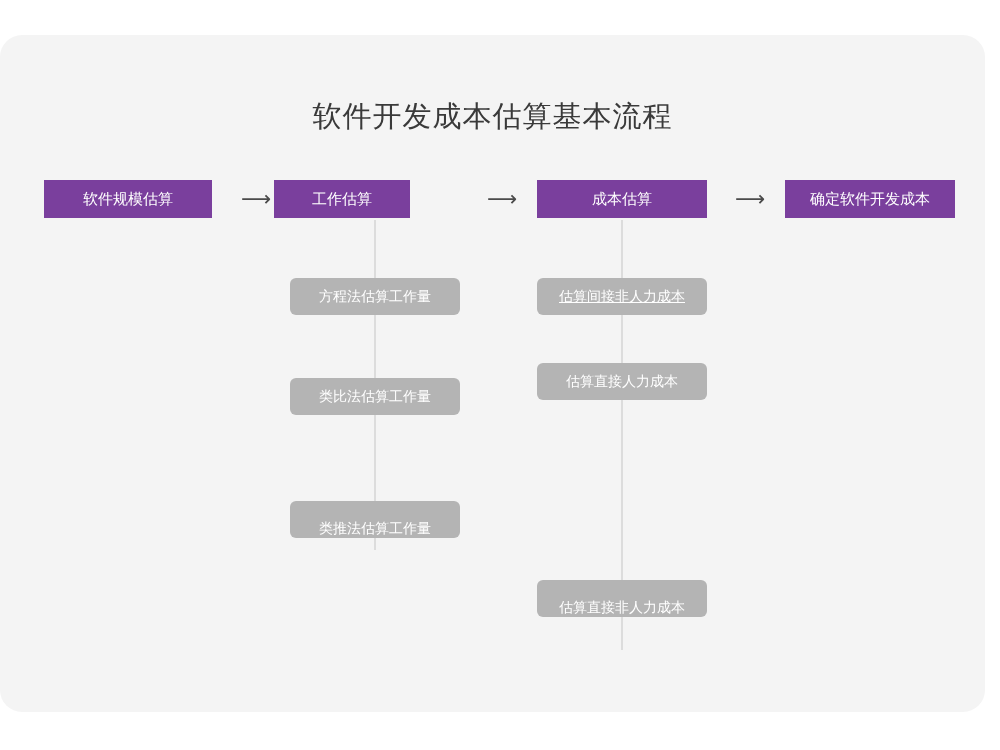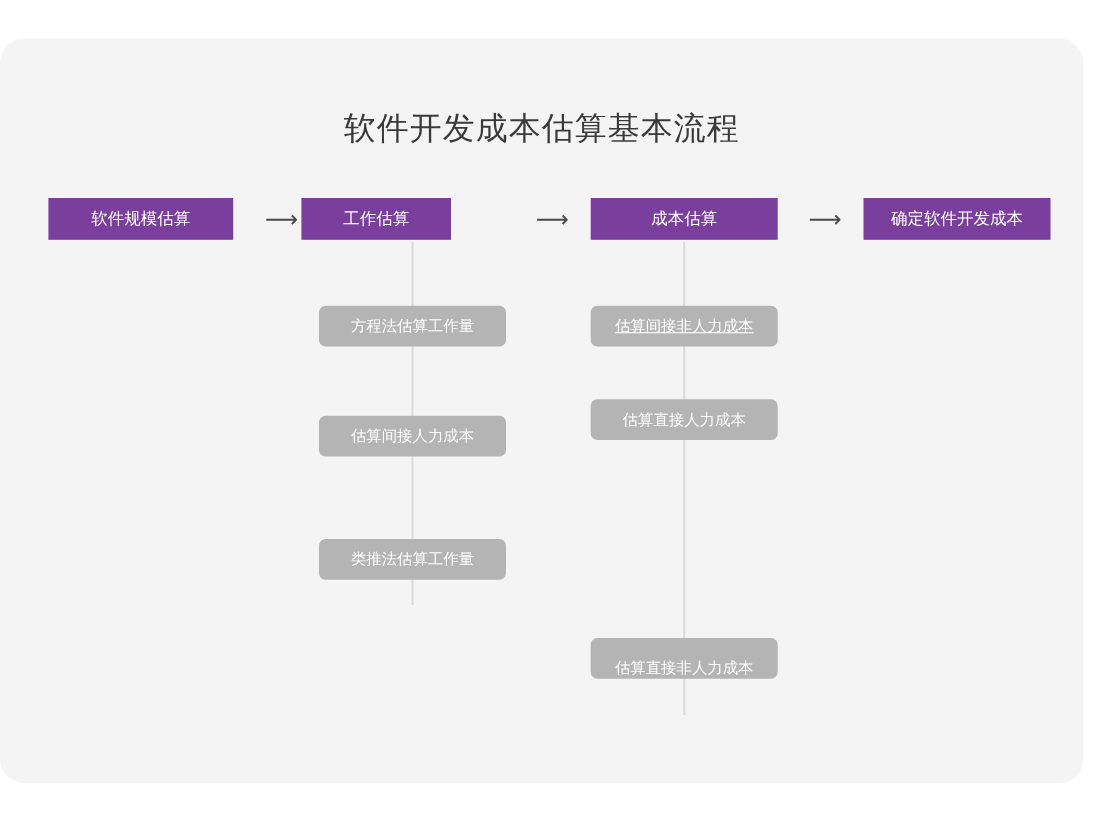--- a/index.html
+++ b/index.html
@@ -123,24 +123,24 @@
 
   <div class="node-main" style="left: 785px; top: 145px; width: 170px;">
     <span>确定软件开发成本</span>
   </div>
 
   <div class="node-sub" style="left: 290px; top: 243px;">
     <span>方程法估算工作量</span>
   </div>
 
   <div class="node-sub" style="left: 290px; top: 343px;">
-    <span>估算间接人力成本</span>
+    <span>类比法估算工作量</span>
   </div>
 
-  <div class="node-sub" style="left: 290px; top: 455px;">
+  <div class="node-sub" style="left: 290px; top: 466px; align-items: flex-end;">
     <span>类推法估算工作量</span>
   </div>
 
   <div class="node-sub" style="left: 537px; top: 243px; text-decoration: underline;">
     <span>估算间接非人力成本</span>
   </div>
 
   <div class="node-sub" style="left: 537px; top: 328px;">
     <span>估算直接人力成本</span>
   </div>

